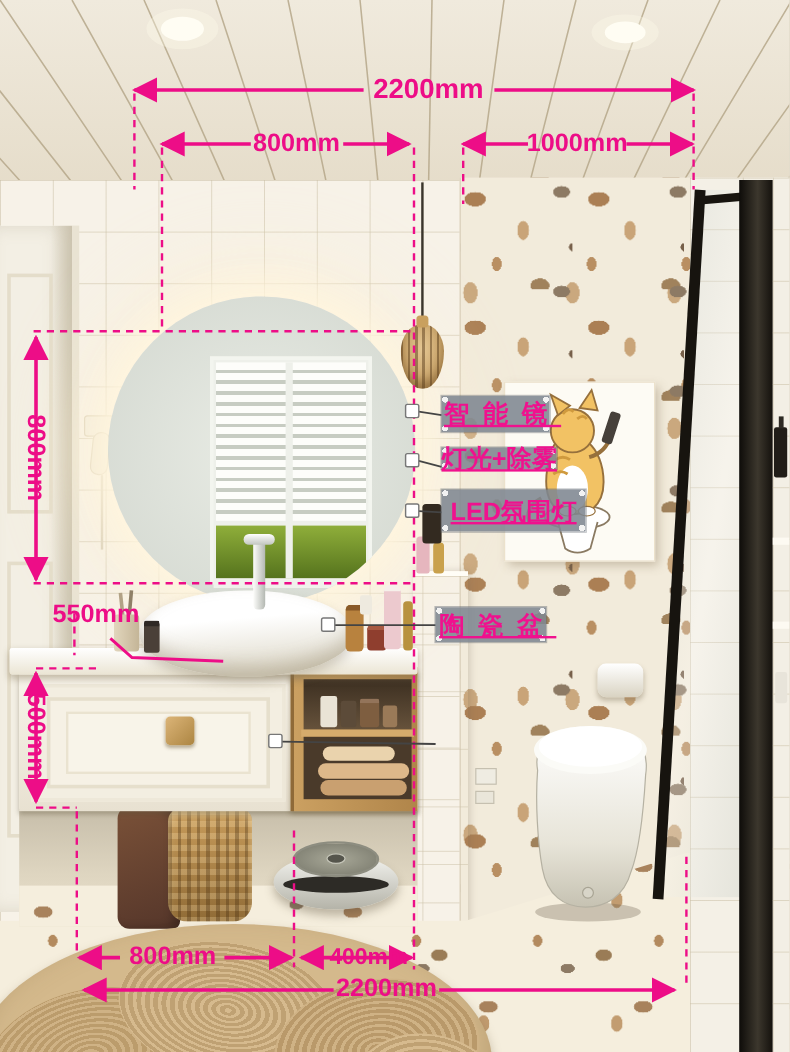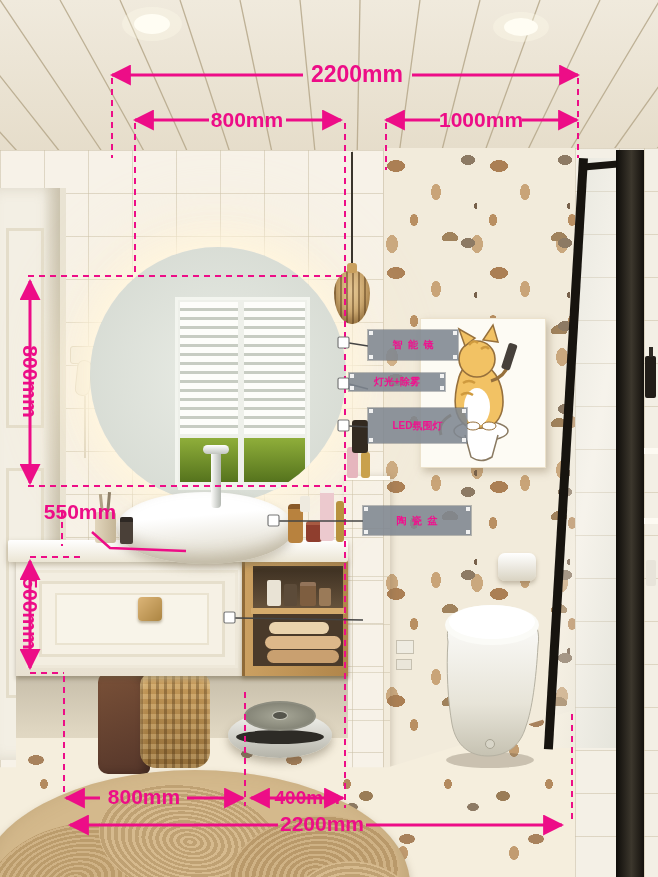--- a/index.html
+++ b/index.html
@@ -32,28 +32,28 @@
       radial-gradient(ellipse 7px 5px at 92px 96px,#9a7c56 96%,transparent);
     background-size:129px 117px,111px 103px,121px 91px,101px 109px,137px 113px;}
 
   
   .dim{position:absolute;font-weight:bold;font-size:21px;color:#ed0d87;
        text-align:center;white-space:nowrap;line-height:1;z-index:40;}
   .dim.big{font-size:23px;}
   .dim.small{font-size:19px;text-align:right;}
   .vert{transform:rotate(90deg);}
   .flabel{position:absolute;display:flex;align-items:center;justify-content:center;
-    font-weight:bold;font-size:10px;color:#f0118e;z-index:41;white-space:nowrap;
+    font-weight:bold;font-size:21px;color:#f0118e;z-index:41;white-space:nowrap;
     background:
       radial-gradient(circle 2.5px at 3px 3px,#f2f2f2 99%,transparent 100%),
       radial-gradient(circle 2.5px at calc(100% - 3px) 3px,#f2f2f2 99%,transparent 100%),
       radial-gradient(circle 2.5px at 3px calc(100% - 3px),#f2f2f2 99%,transparent 100%),
       radial-gradient(circle 2.5px at calc(100% - 3px) calc(100% - 3px),#f2f2f2 99%,transparent 100%),
       rgba(126,134,145,.88);
-    box-shadow:0 0 0 1px rgba(88,94,104,.4);}
+    box-shadow:0 0 0 1px rgba(88,94,104,.4);text-decoration:underline;}
   .sp{letter-spacing:.55em;text-indent:.55em;}
 </style>
 </head>
 <body>
 
 <div id="stage">
 
   <div class="abs" style="left:0;top:0;width:658px;height:162px;background:linear-gradient(#f0eadd,#e5dcc9);">
     <svg width="658" height="162">
       <path d="M-240,0 L-56,162 M-180,0 L-15,162 M-120,0 L27,162 M-60,0 L68,162 M0,0 L109,162 M60,0 L150,162 M120,0 L192,162 M180,0 L233,162 M240,0 L274,162 M300,0 L316,162 M360,0 L357,162 M420,0 L398,162 M480,0 L439,162 M540,0 L481,162 M600,0 L522,162 M660,0 L563,162 M720,0 L605,162 M780,0 L646,162 M840,0 L687,162 M900,0 L728,162" stroke="#b5a78a" stroke-width="1.3" fill="none" opacity=".85"></path>
@@ -264,17 +264,17 @@
   <div class="dim" style="left:207px;top:109px;width:80px;">800mm</div>
   <div class="dim" style="left:439px;top:109px;width:84px;">1000mm</div>
   <div class="dim vert" style="left:-15px;top:371px;width:90px;">800mm</div>
   <div class="dim" style="left:40px;top:501px;width:80px;">550mm</div>
   <div class="dim vert" style="left:-15px;top:603px;width:90px;">500mm</div>
   <div class="dim" style="left:102px;top:786px;width:84px;">800mm</div>
   <div class="dim small" style="left:252px;top:788px;width:88px;">400mm</div>
   <div class="dim" style="left:272px;top:813px;width:100px;">2200mm</div>
 
   <div class="flabel sp" style="left:368px;top:330px;width:90px;height:30px;">智能镜</div>
-  <div class="flabel" style="left:349px;top:373px;width:96px;height:18px;">灯光+除雾</div>
-  <div class="flabel" style="left:368px;top:408px;width:99px;height:35px;">LED氛围灯</div>
-  <div class="flabel sp" style="left:363px;top:506px;width:108px;height:29px;text-align:center;">陶瓷盆</div>
+  <div class="flabel" style="left:368px;top:373px;width:96px;height:18px;">灯光+除雾</div>
+  <div class="flabel" style="left:368px;top:408px;width:120px;height:35px;">LED氛围灯</div>
+  <div class="flabel sp" style="left:363px;top:506px;width:92px;height:29px;text-align:center;">陶瓷盆</div>
 
 </div>
 
 </body></html>

